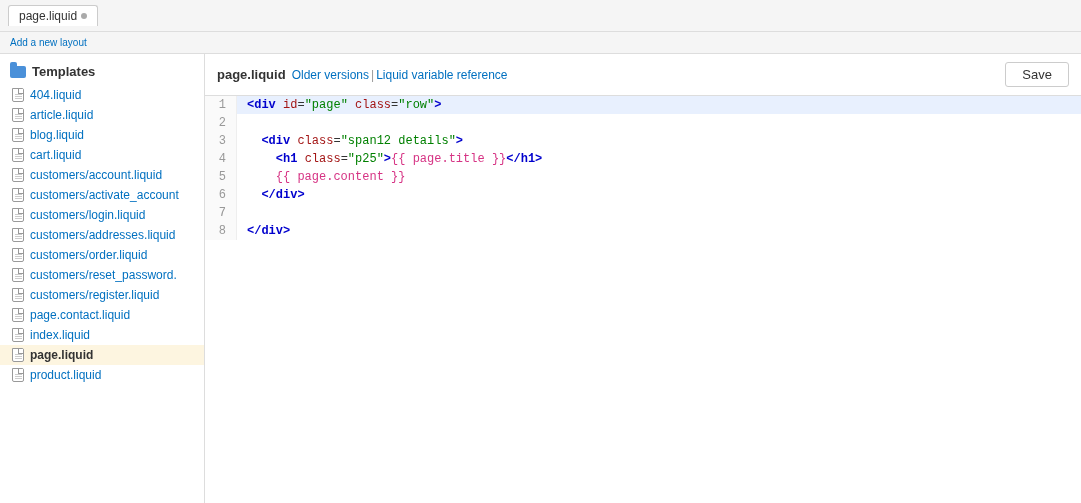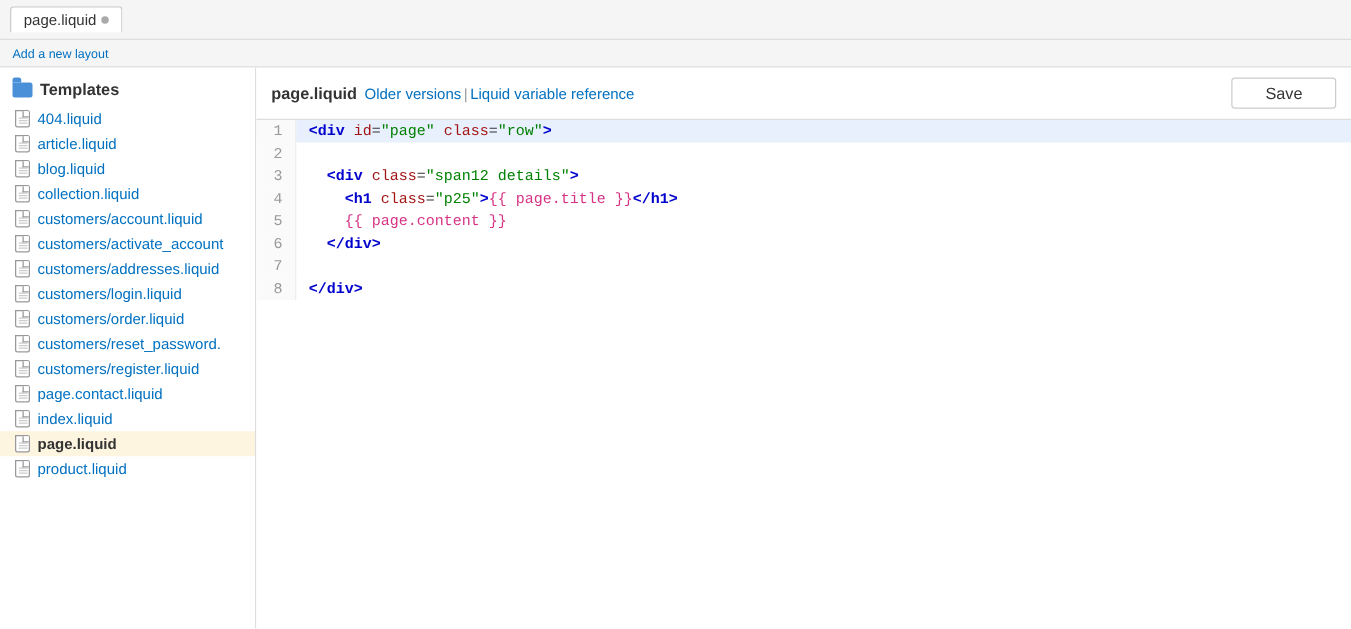--- a/index.html
+++ b/index.html
@@ -155,21 +155,21 @@
       gap: 2px;
       font-size: 12px;
       color: #0070c0;
     }
     .editor-links a { color: #0070c0; text-decoration: none; cursor: pointer; }
     .pipe { color: #999; }
     .save-btn {
       background: #fff;
       border: 1px solid #ccc;
       border-radius: 3px;
-      padding: 4px 26px;
+      padding: 4px 16px;
       font-size: 13px;
       cursor: pointer;
       color: #333;
     }
 
     
     .code-editor {
       flex: 1;
       overflow: auto;
       font-family: "Courier New", Courier, monospace;
@@ -241,45 +241,45 @@
         <div class="sidebar-item">
           <span class="file-icon">
             <span class="file-icon-lines"></span>
           </span>
           <span>blog.liquid</span>
         </div>
         <div class="sidebar-item">
           <span class="file-icon">
             <span class="file-icon-lines"></span>
           </span>
-          <span>collection.liquid</span>
+          <span>cart.liquid</span>
         </div>
         <div class="sidebar-item">
           <span class="file-icon">
             <span class="file-icon-lines"></span>
           </span>
           <span>customers/account.liquid</span>
         </div>
         <div class="sidebar-item">
           <span class="file-icon">
             <span class="file-icon-lines"></span>
           </span>
           <span>customers/activate_account</span>
         </div>
         <div class="sidebar-item">
           <span class="file-icon">
             <span class="file-icon-lines"></span>
           </span>
+          <span>customers/login.liquid</span>
+        </div>
+        <div class="sidebar-item">
+          <span class="file-icon">
+            <span class="file-icon-lines"></span>
+          </span>
           <span>customers/addresses.liquid</span>
-        </div>
-        <div class="sidebar-item">
-          <span class="file-icon">
-            <span class="file-icon-lines"></span>
-          </span>
-          <span>customers/login.liquid</span>
         </div>
         <div class="sidebar-item">
           <span class="file-icon">
             <span class="file-icon-lines"></span>
           </span>
           <span>customers/order.liquid</span>
         </div>
         <div class="sidebar-item">
           <span class="file-icon">
             <span class="file-icon-lines"></span>

